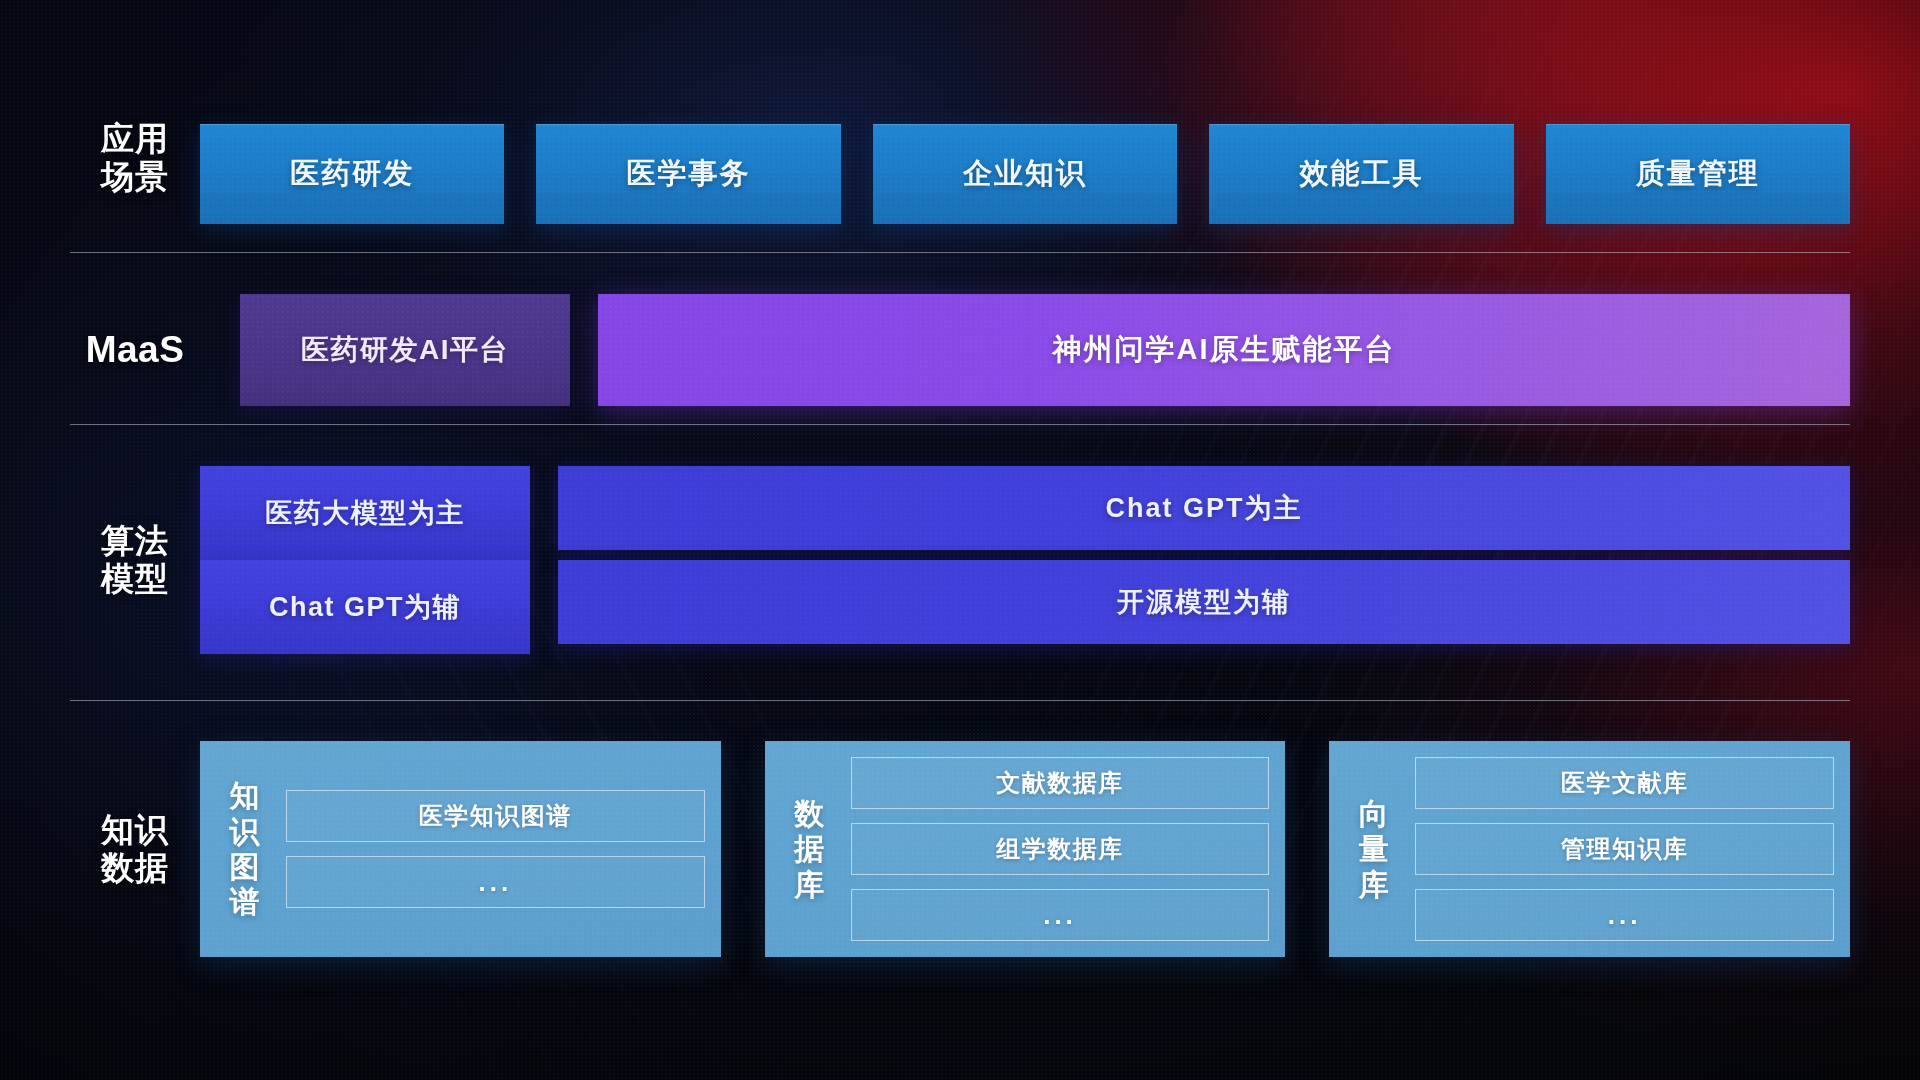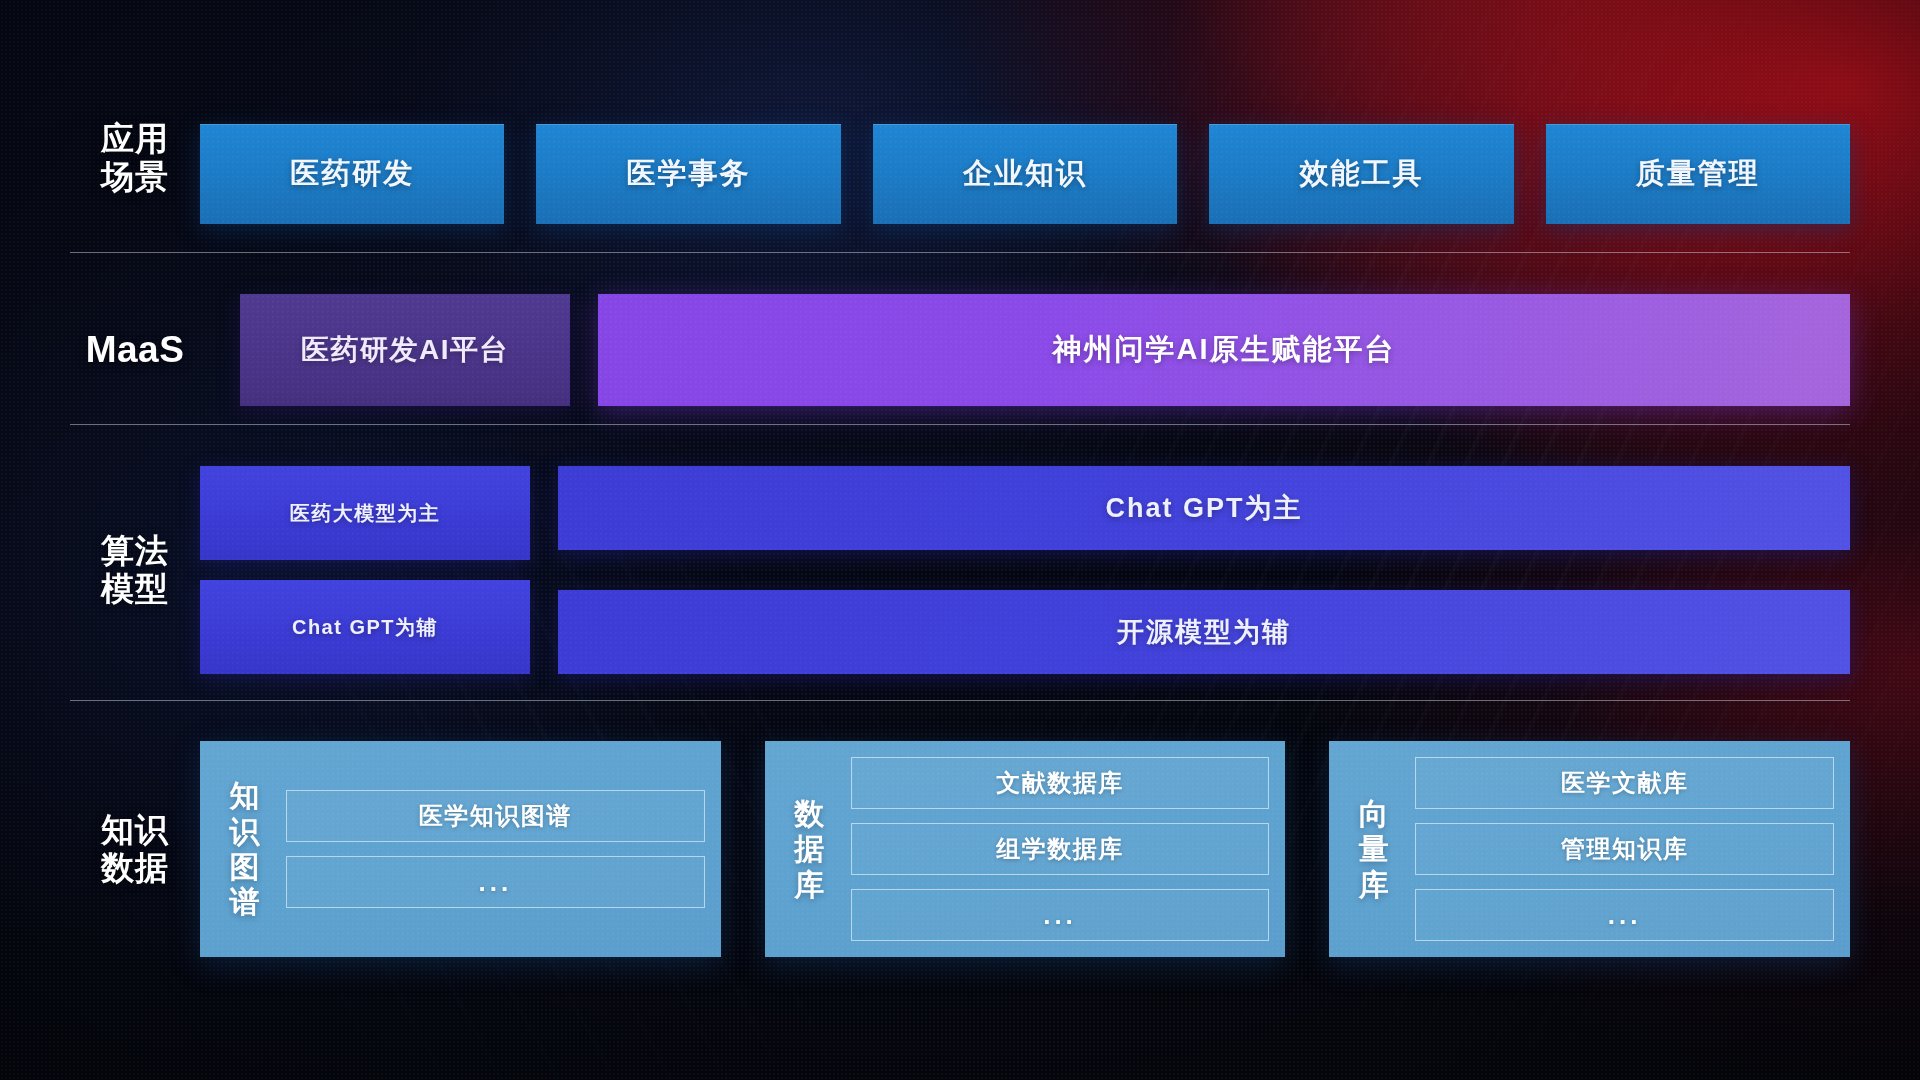--- a/index.html
+++ b/index.html
@@ -145,27 +145,27 @@
     position: absolute; inset: 0;
     background-image: radial-gradient(rgba(255,255,255,0.09) 1px, rgba(0,0,0,0) 1px);
     background-size: 5px 5px; opacity: .45; pointer-events: none;
   }
   .maas-left span, .maas-right span { position: relative; z-index: 2; text-shadow: 0 2px 6px rgba(0,0,0,.30); }
 
   
   #row-algo { top: 466px; height: 232px; flex-direction: column; align-items: stretch; }
   #row-algo .algo-wrap { display: flex; align-items: center; }
   .algo-line { display: flex; width: 100%; }
-  .algo-line + .algo-line { margin-top: 20px; align-items: flex-end; }
+  .algo-line + .algo-line { margin-top: 0; }
   .algo-left {
     flex: 0 0 330px;
     height: 94px;
     display: flex; align-items: center; justify-content: center;
     background: linear-gradient(180deg, #4242de 0%, #3b3bd4 60%, #3636c9 100%);
-    color: #eef0ff; font-size: 20px; font-weight: 700; letter-spacing: 1.5px;
+    color: #eef0ff; font-size: 27px; font-weight: 700; letter-spacing: 1.5px;
     box-shadow: 0 5px 18px rgba(30,30,130,.45);
     position: relative; overflow: hidden;
   }
   .algo-right {
     flex: 1;
     height: 84px;
     margin-left: 28px;
     display: flex; align-items: center; justify-content: center;
     background: linear-gradient(100deg, #3d3dd6 0%, #4040da 40%, #4a4ae0 75%, #5252e4 100%);
     color: #eef0ff; font-size: 27px; font-weight: 700; letter-spacing: 2px;

